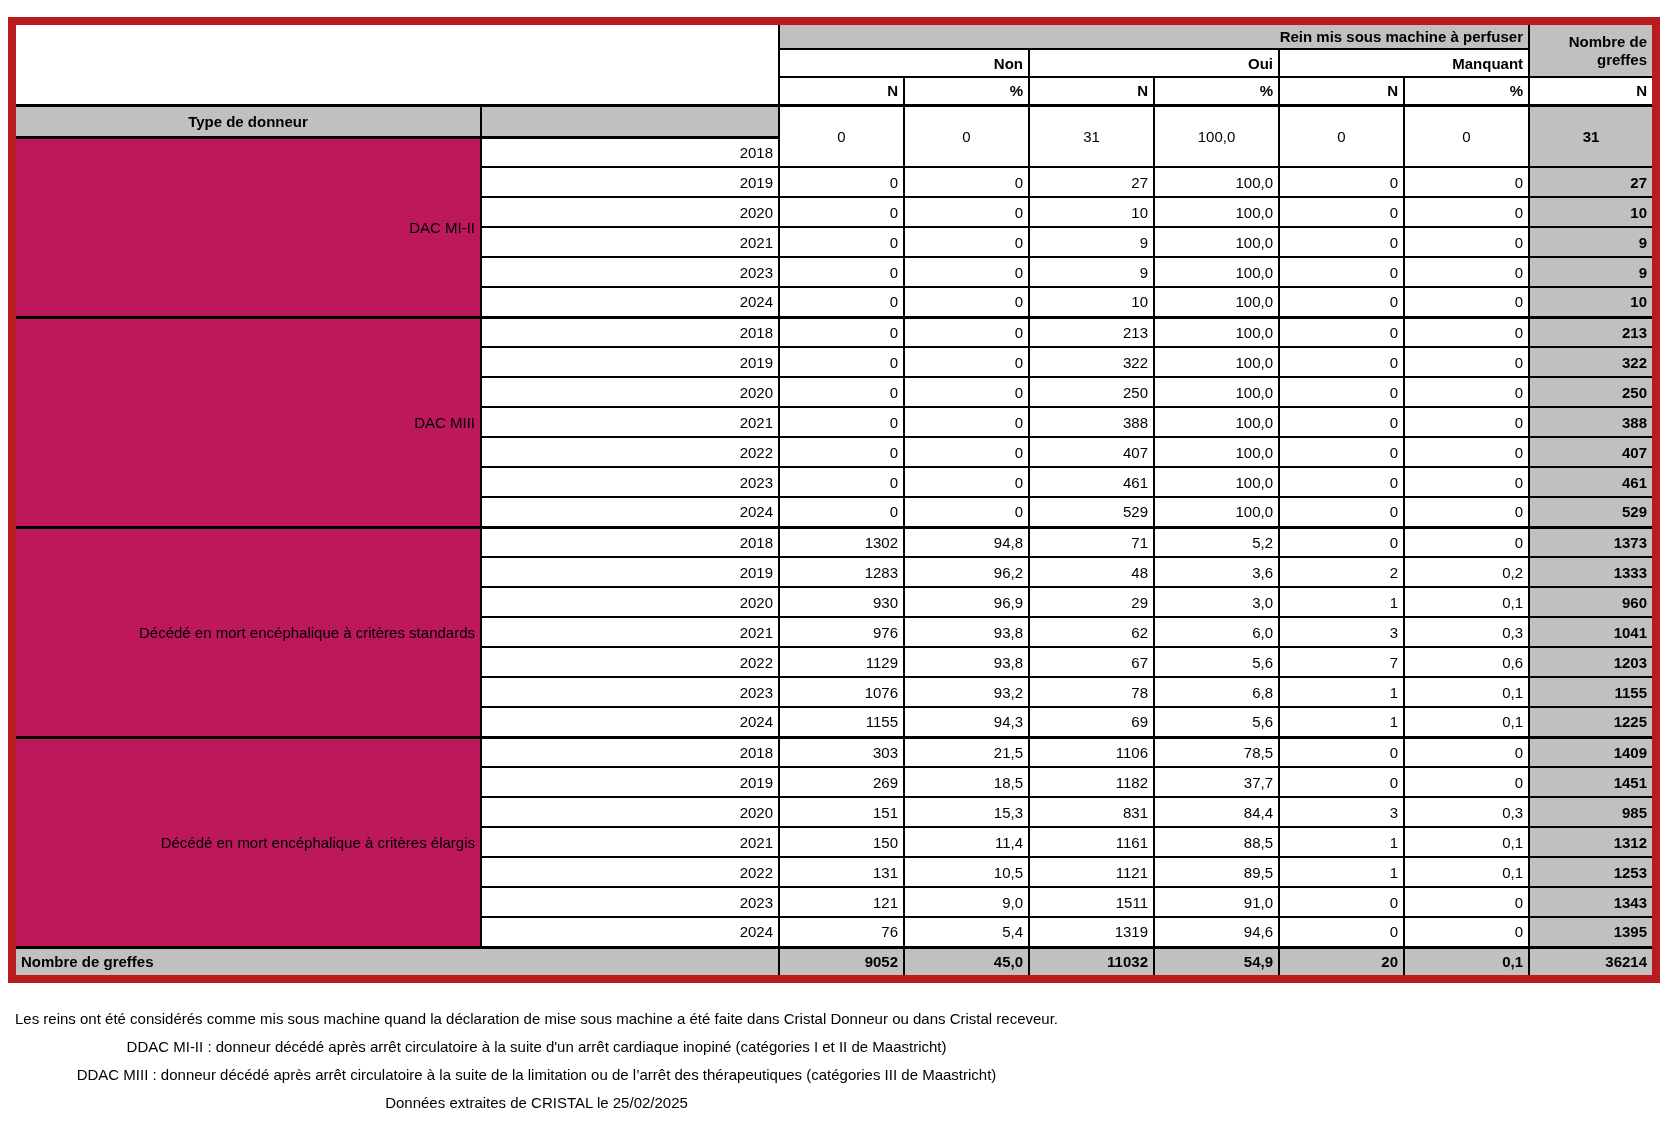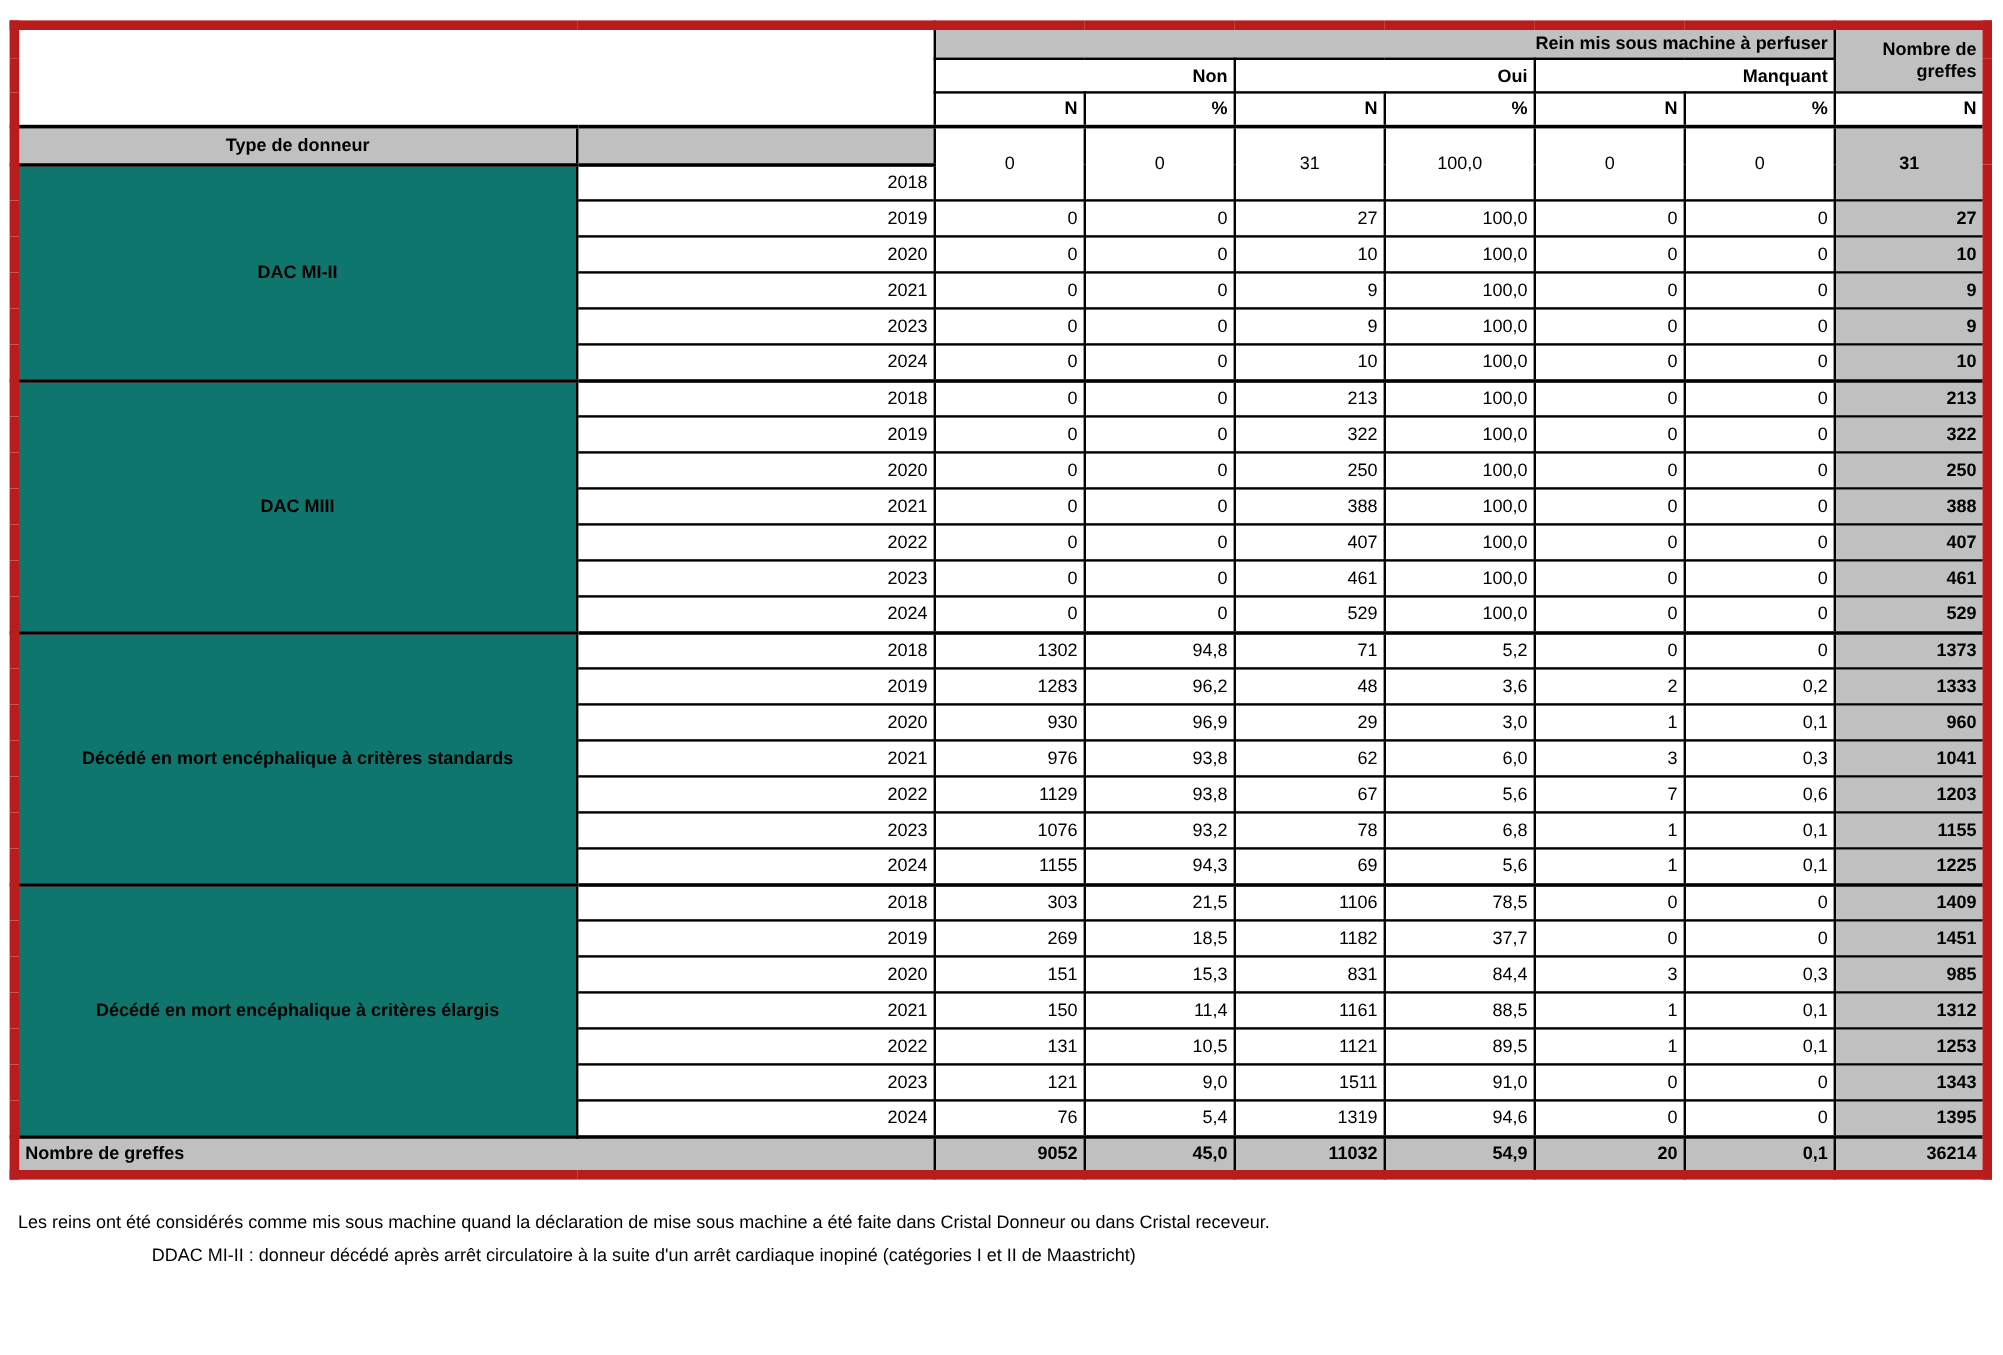--- a/index.html
+++ b/index.html
@@ -14,21 +14,21 @@
   .left{text-align:left;}
   thead tr{height:28px;}
   thead td{font-weight:bold;text-align:right;}
   .corner{background:#fff;}
   .total-hdr{white-space:normal;line-height:18px;}
   .type-row{height:32px;}
   .type-row td{border-top:3px solid #000;text-align:center;}
   .type-row .typecell{border-bottom:3px solid #000;}
   tbody tr{height:30px;}
   .group-start td{border-top:3px solid #000;}
-  .group-label{text-align:center;background:#0f766e;font-weight:bold;white-space:normal;}
+  .group-label{text-align:right;background:#be185d;font-weight:normal;white-space:normal;}
   tfoot tr{height:32px;}
   tfoot td{border-top:3px solid #000;font-weight:bold;background:#c0c0c0;}
   .footnotes{position:absolute;left:15px;top:1010px;}
   .footnotes p{margin:0 0 11px 0;font-size:15px;line-height:17px;text-align:center;}
 </style>
 </head>
 <body>
 
 <div class="table-wrap">
   <table>
@@ -355,13 +355,15 @@
         <td class="num">0,1</td>
         <td class="num">36214</td>
       </tr>
     </tfoot>
   </table>
 </div>
 
 <div class="footnotes">
   <p>Les reins ont été considérés comme mis sous machine quand la déclaration de mise sous machine a été faite dans Cristal Donneur ou dans Cristal receveur.</p>
   <p>DDAC MI-II : donneur décédé après arrêt circulatoire à la suite d'un arrêt cardiaque inopiné (catégories I et II de Maastricht)</p>
+  <p>DDAC MIII : donneur décédé après arrêt circulatoire à la suite de la limitation ou de l’arrêt des thérapeutiques (catégories III de Maastricht)</p>
+  <p>Données extraites de CRISTAL le 25/02/2025</p>
 </div>
 
 </body></html>

